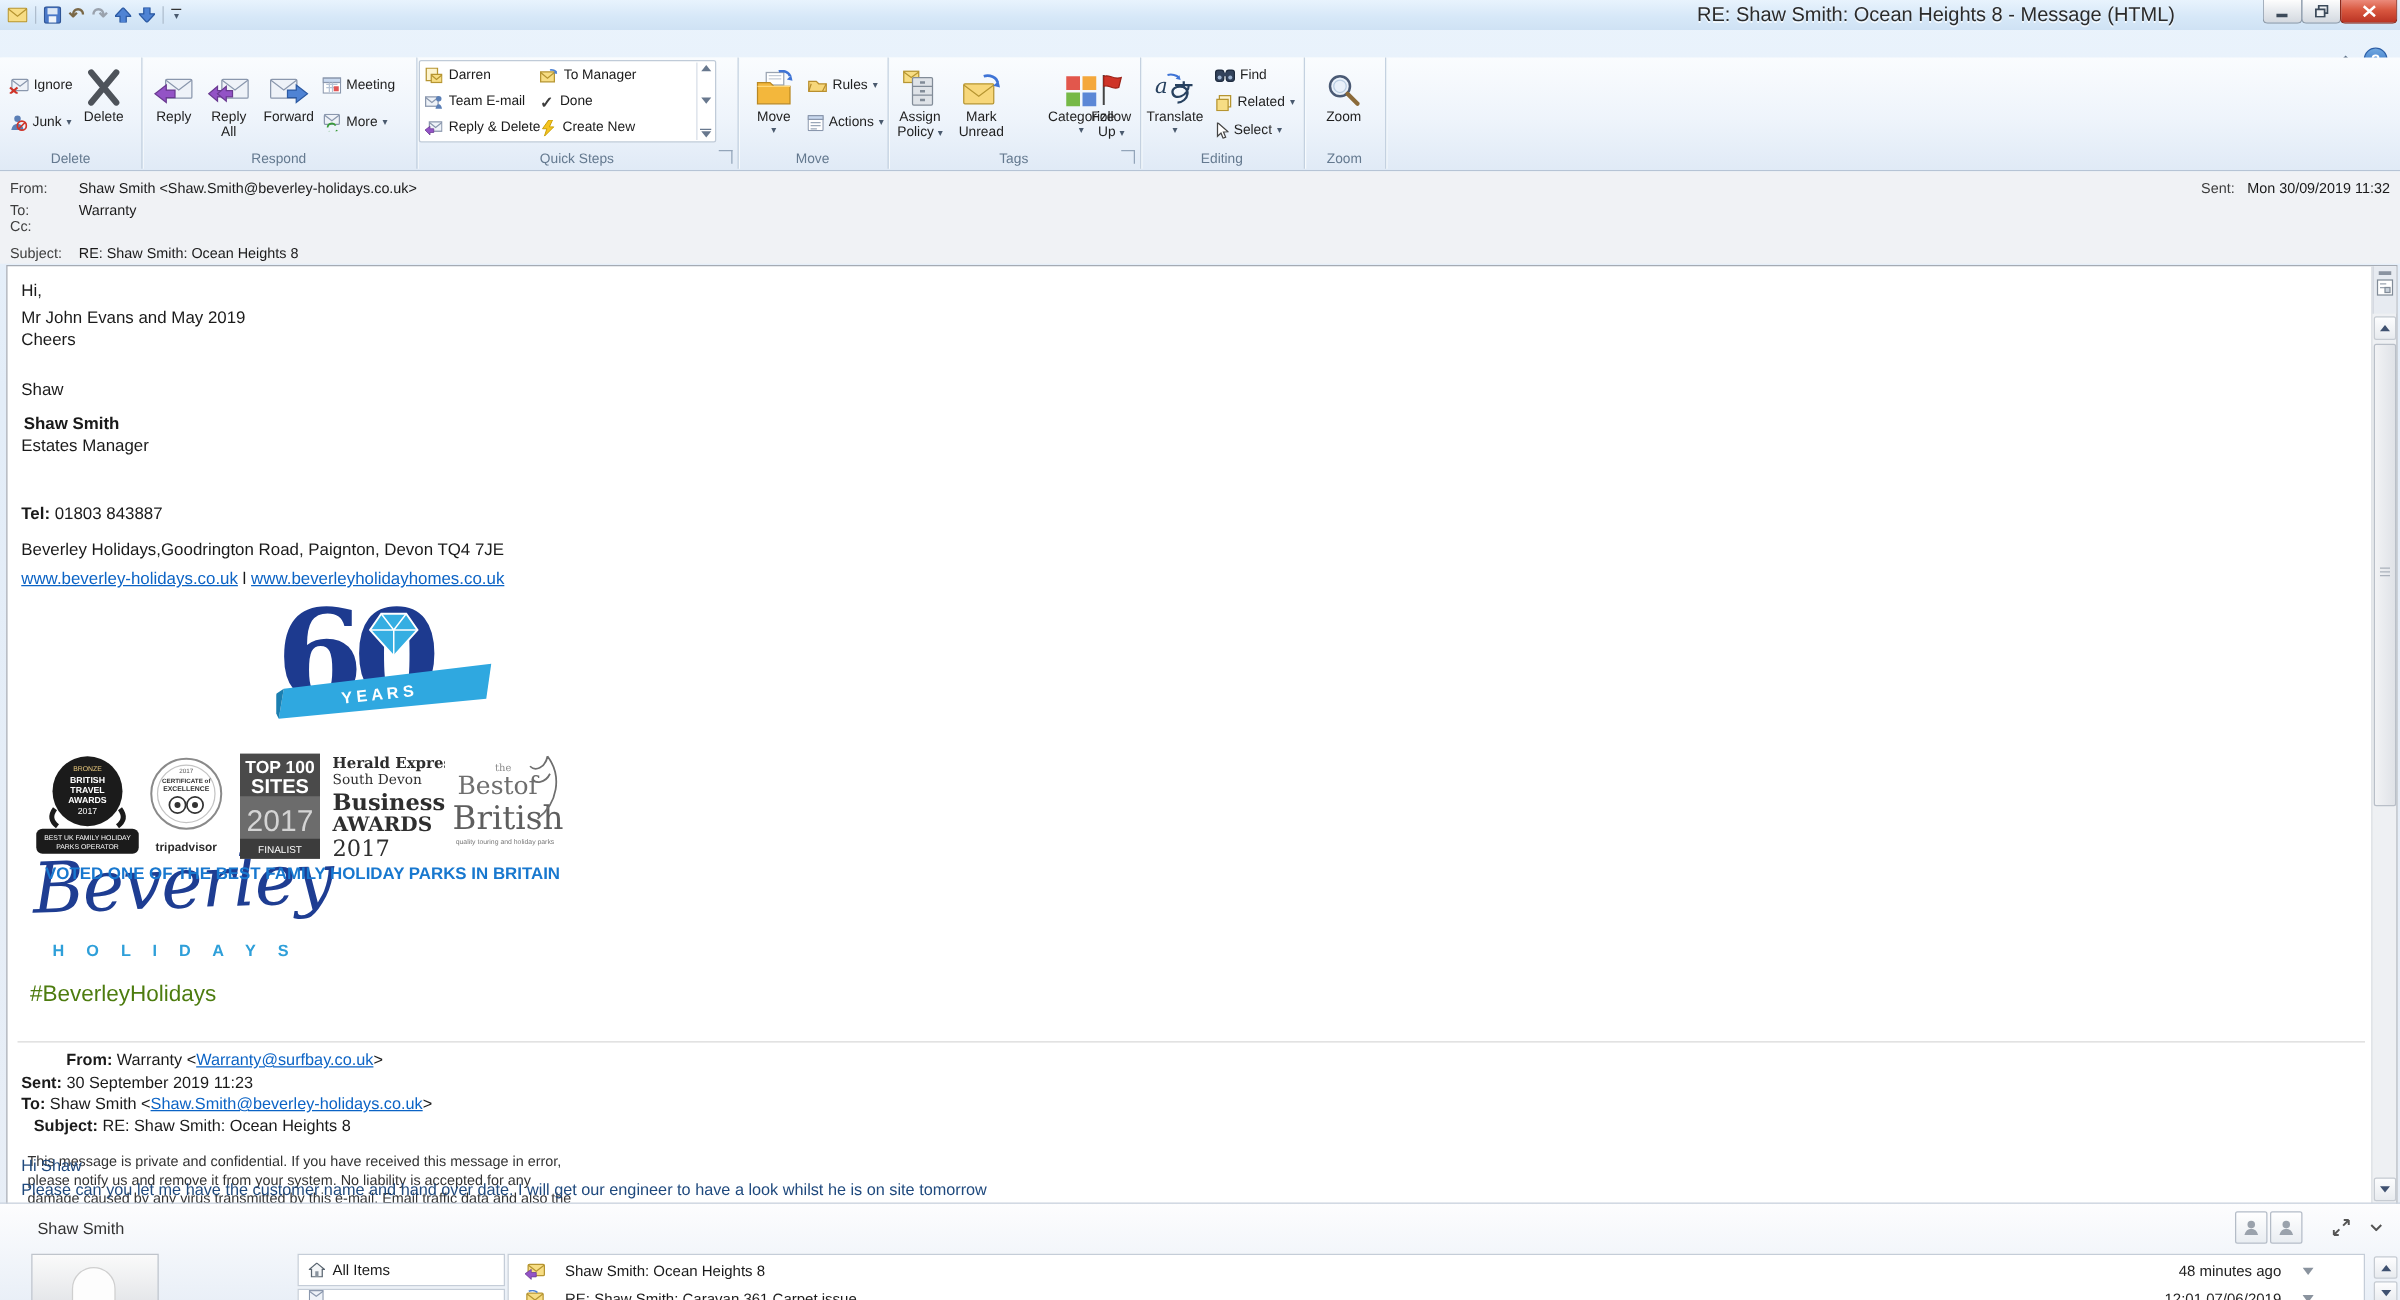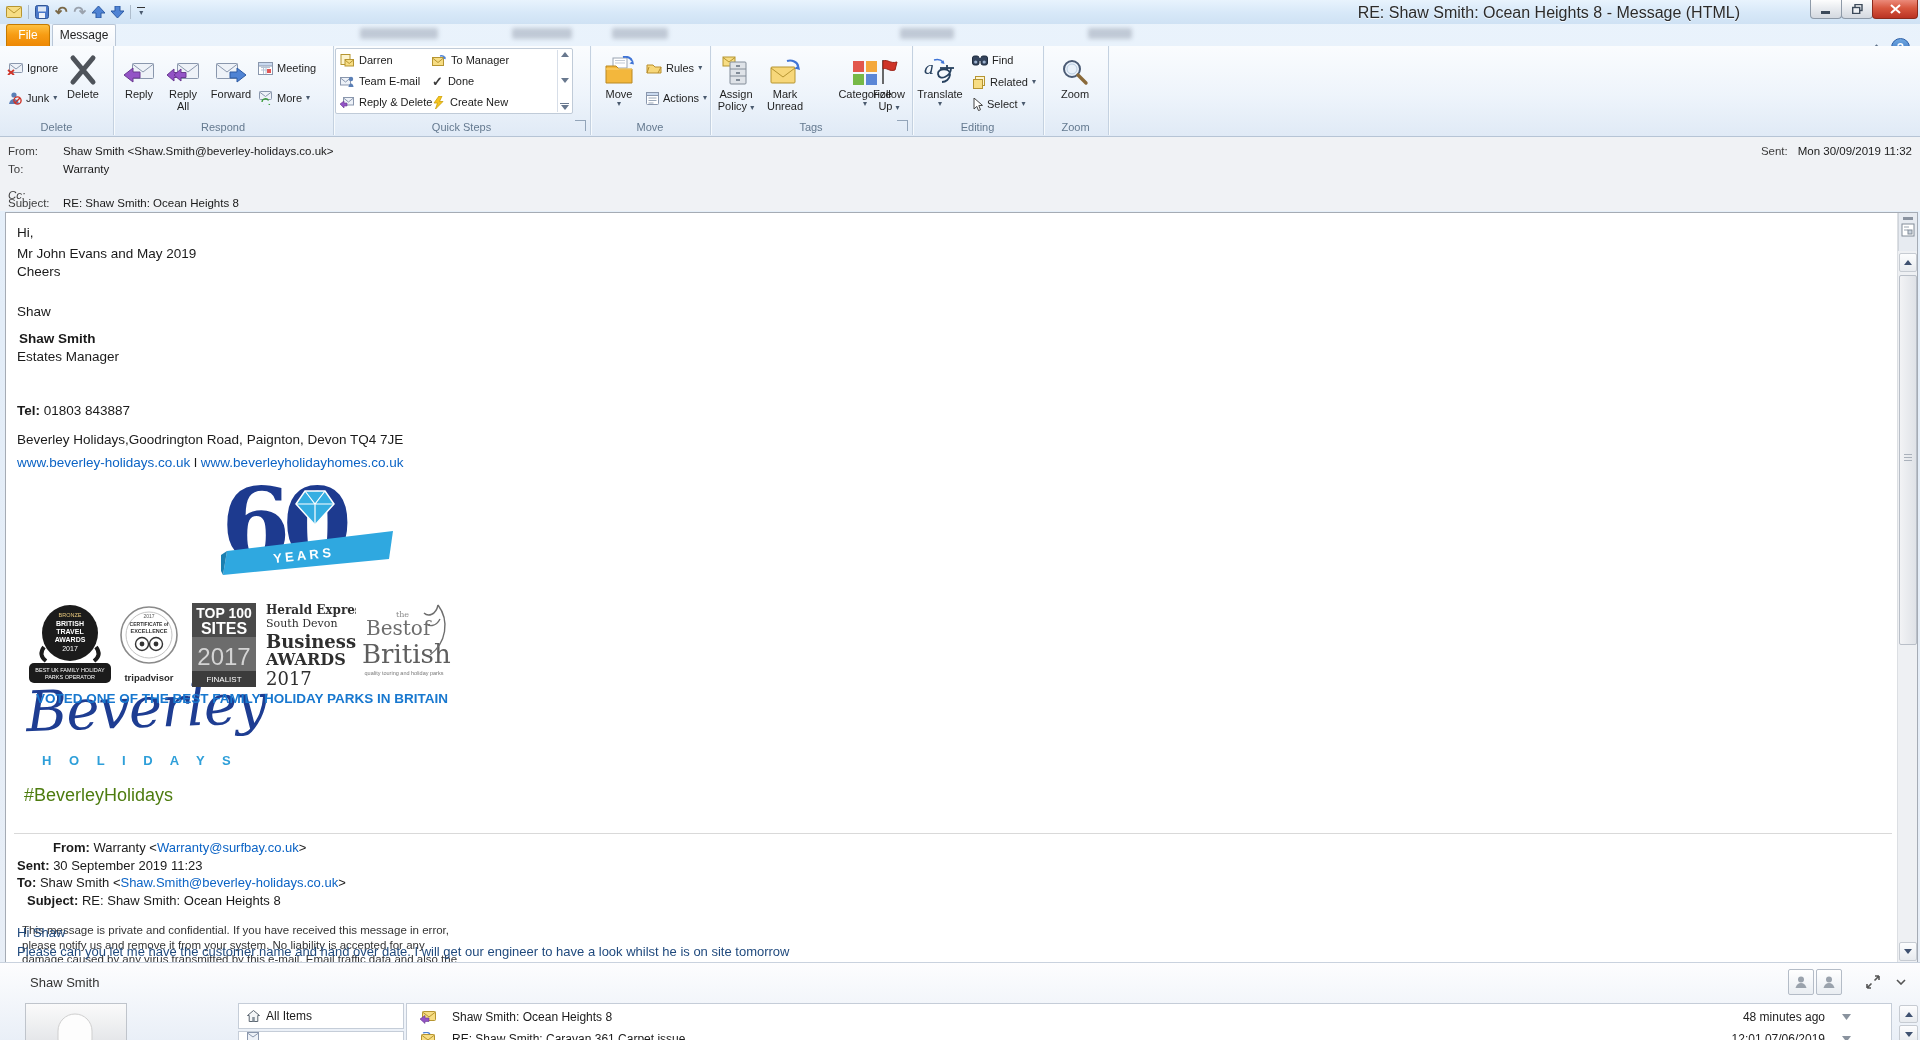--- a/index.html
+++ b/index.html
@@ -66,21 +66,21 @@
   .msghead{position:absolute;left:0;top:137px;width:1920px;height:74px;background:#f0f2f5;}
   .hrow{position:absolute;left:8px;font-size:11.5px;color:#3d3d3d;}
   .hval{position:absolute;left:63px;font-size:11.5px;color:#1a1a1a;}
   .sentline{position:absolute;right:8px;font-size:11.5px;color:#1a1a1a;}
   .sentline b{font-weight:normal;color:#3d3d3d;margin-right:10px;}
 
   
   .bodybox{position:absolute;left:5px;top:212px;width:1911px;height:750px;background:#fff;
      border:1px solid #a5abb4;}
   .btxt{position:absolute;font-size:13.5px;color:#1a1a1a;white-space:nowrap;}
-  .link{color:#0b63c5;cursor:pointer;}
+  .link{color:#0b63c5;text-decoration:underline;cursor:pointer;}
   .vscroll{position:absolute;right:0;top:0;bottom:0;width:19px;background:#eef0f3;border-left:1px solid #dcdfe3;}
   .scrbtn{position:absolute;left:1px;width:16px;height:17px;background:linear-gradient(#fcfdfe,#e8ebef);
      border:1px solid #c6cbd2;border-radius:2px;display:flex;align-items:center;justify-content:center;}
   .thumb{position:absolute;left:1px;width:16px;background:linear-gradient(90deg,#f2f3f5,#dfe2e7);
      border:1px solid #b9bfc8;border-radius:2px;}
   .grip{position:absolute;left:4px;width:8px;height:1px;background:#aab1bb;}
   .collapsebox{position:absolute;left:0;top:0;width:18px;height:38px;background:#e7ebf1;border-left:1px solid #cfd4db;}
 
   .disclaimer{position:absolute;left:16px;top:710px;width:436px;font-size:11.5px;line-height:14.6px;
      color:#333;white-space:normal;}
@@ -168,29 +168,20 @@
         </div>
     </div>
   </div>
   <div class="ribbon-collapse">
     <svg width="11" height="7">
         <path d="M1 6 L5.5 1.5 L10 6" fill="none" stroke="#5e7188" stroke-width="1.6"></path>
       </svg>
     </div>
   <div class="helpbtn">?</div>
 
-  <div class="tabrow">
-    <div class="tab-file">File</div>
-    <div class="tab-msg">Message</div>
-    <div class="smudge" style="left:360px;width:78px;"></div>
-    <div class="smudge" style="left:512px;width:60px;"></div>
-    <div class="smudge" style="left:612px;width:56px;"></div>
-    <div class="smudge" style="left:900px;width:54px;"></div>
-    <div class="smudge" style="left:1088px;width:44px;"></div>
-  </div>
 
   <div class="ribbon">
 
     <div class="rgroup" style="left:0;width:113px;">
       <div class="sbtn" style="left:5px;top:12px;">
         <span>
             <svg width="16" height="13">
               <rect x="2.5" y="1.5" width="13" height="9" rx="1" fill="#eef2f8" stroke="#8a97ad"></rect>
               <path d="M2.5 2 L9 7 L15.5 2" fill="none" stroke="#8a97ad"></path>
               <path d="M1 8 L7 13 M7 8 L1 13" stroke="#cf3428" stroke-width="1.8"></path>
@@ -501,21 +492,21 @@
         </div>
       <div class="glabel">Zoom</div>
     </div>
   </div>
 
   <div class="msghead">
     <div class="hrow" style="top:8px;">From:</div>
     <div class="hval" style="top:8px;">Shaw Smith &lt;Shaw.Smith@beverley-holidays.co.uk&gt;</div>
     <div class="hrow" style="top:26px;">To:</div>
     <div class="hval" style="top:26px;">Warranty</div>
-    <div class="hrow" style="top:52px;font-style:italic;">Cc:</div>
+    <div class="hrow" style="top:39px;">Cc:</div>
     <div class="hval" style="top:43px;"></div>
     <div class="hrow" style="top:60px;">Subject:</div>
     <div class="hval" style="top:60px;">RE: Shaw Smith: Ocean Heights 8</div>
     <div class="sentline" style="top:8px;"><b>Sent:</b><span>Mon 30/09/2019 11:32</span></div>
   </div>
 
   <div class="bodybox">
 
     <div class="btxt" style="left:11px;top:12px;">Hi,</div>
     <div class="btxt" style="left:11px;top:33px;">Mr John Evans  and May 2019</div>

